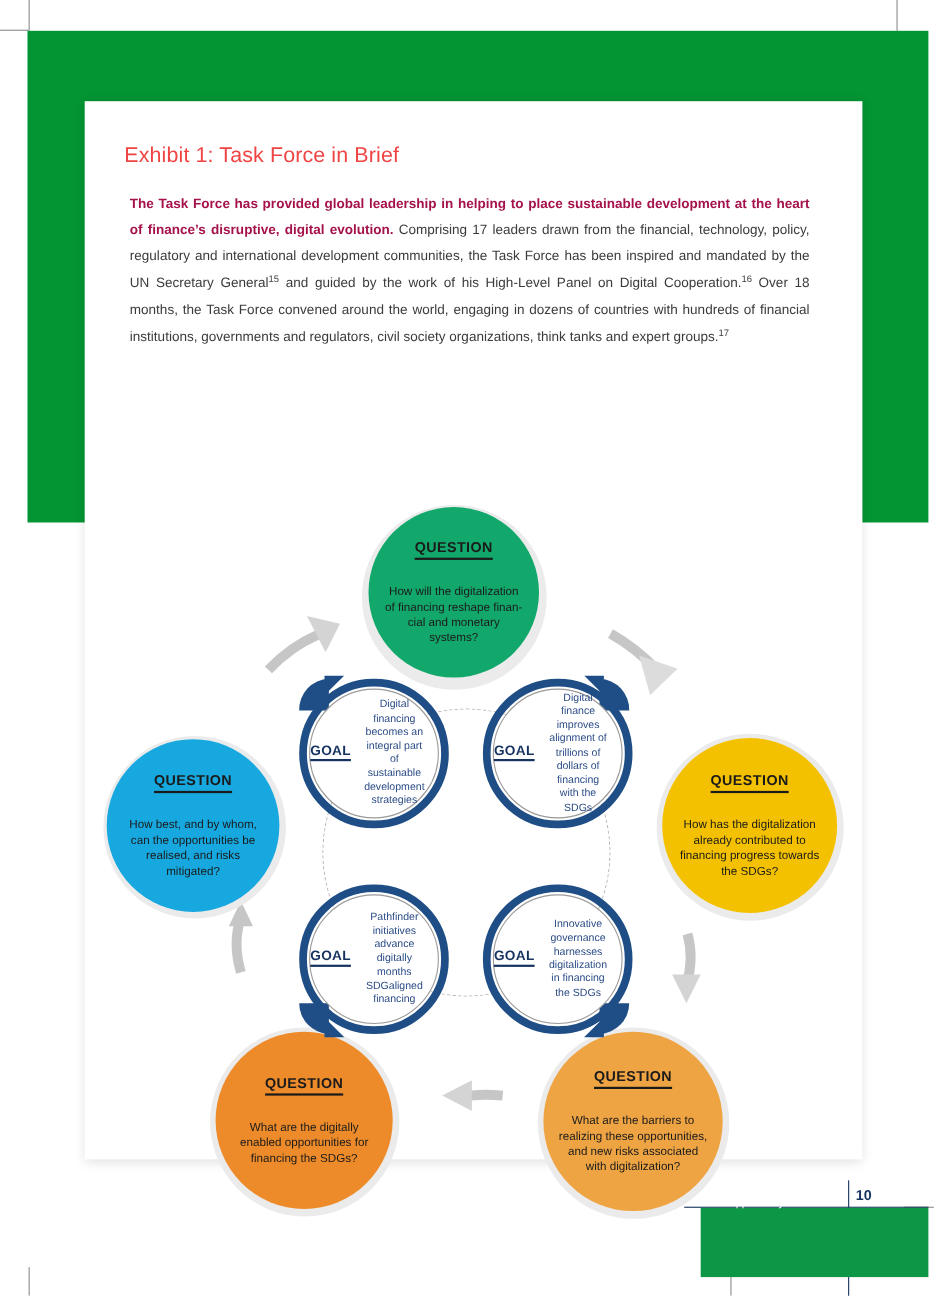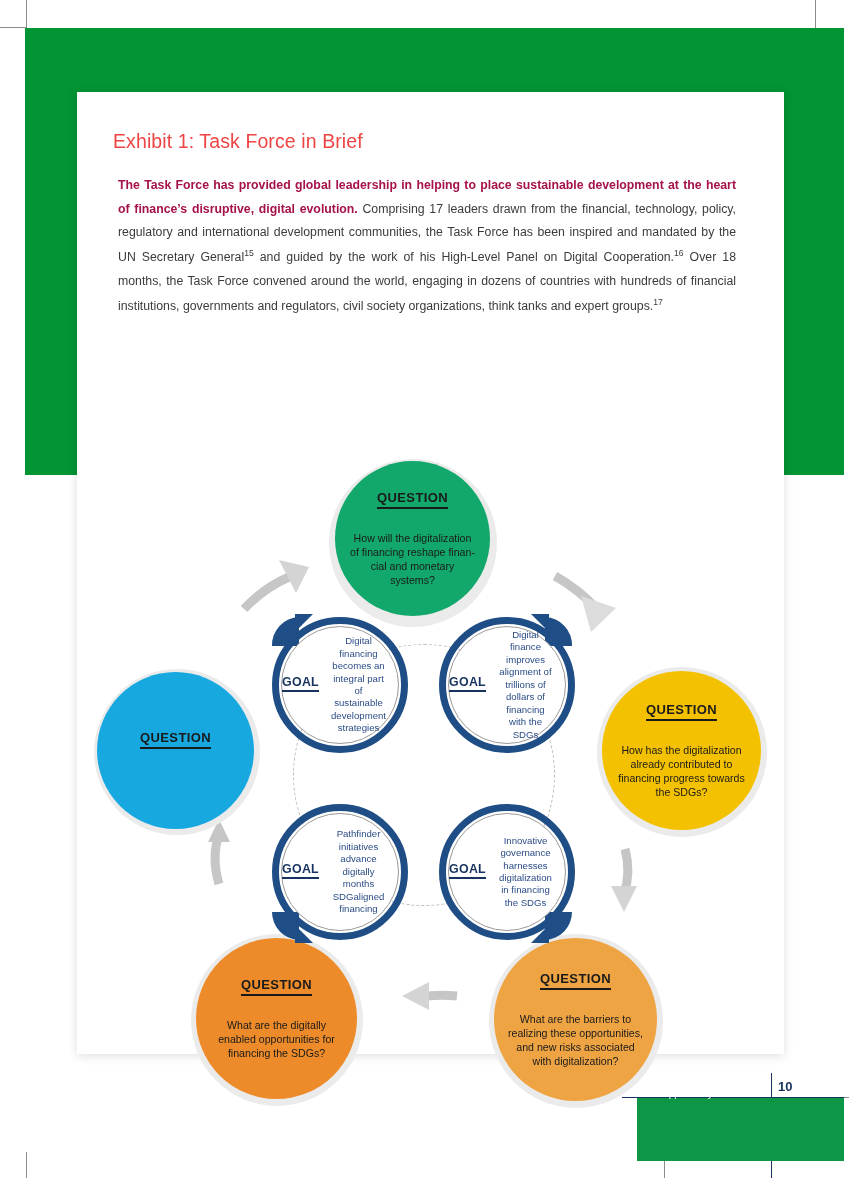--- a/index.html
+++ b/index.html
@@ -162,20 +162,21 @@
 
       <div class="halo" style="left:252px; top:95px; width:168px; height:168px;"></div>
       <div class="circle" style="left:258px; top:97px; width:155px; height:155px; background:#13A86B;">
         <div class="q-title">QUESTION</div>
         <div class="q-body">How will the digitalization of financing reshape finan-cial and monetary systems?</div>
       </div>
 
       <div class="halo" style="left:17px; top:305px; width:166px; height:166px;"></div>
       <div class="circle" style="left:20px; top:308px; width:157px; height:157px; background:#17A8E0;">
         <div class="q-title">QUESTION</div>
+        <div class="q-body">How best, and by whom, can the opportunities be realised, and risks mitigated?</div>
       </div>
 
       <div class="halo" style="left:520px; top:303px; width:170px; height:170px;"></div>
       <div class="circle" style="left:525px; top:307px; width:159px; height:159px; background:#F4C100;">
         <div class="q-title">QUESTION</div>
         <div class="q-body">How has the digitalization already contributed to financing progress towards the SDGs?</div>
       </div>
 
       <div class="halo" style="left:114px; top:570px; width:172px; height:172px;"></div>
       <div class="circle" style="left:119px; top:574px; width:161px; height:161px; background:#ED8B2A;">

